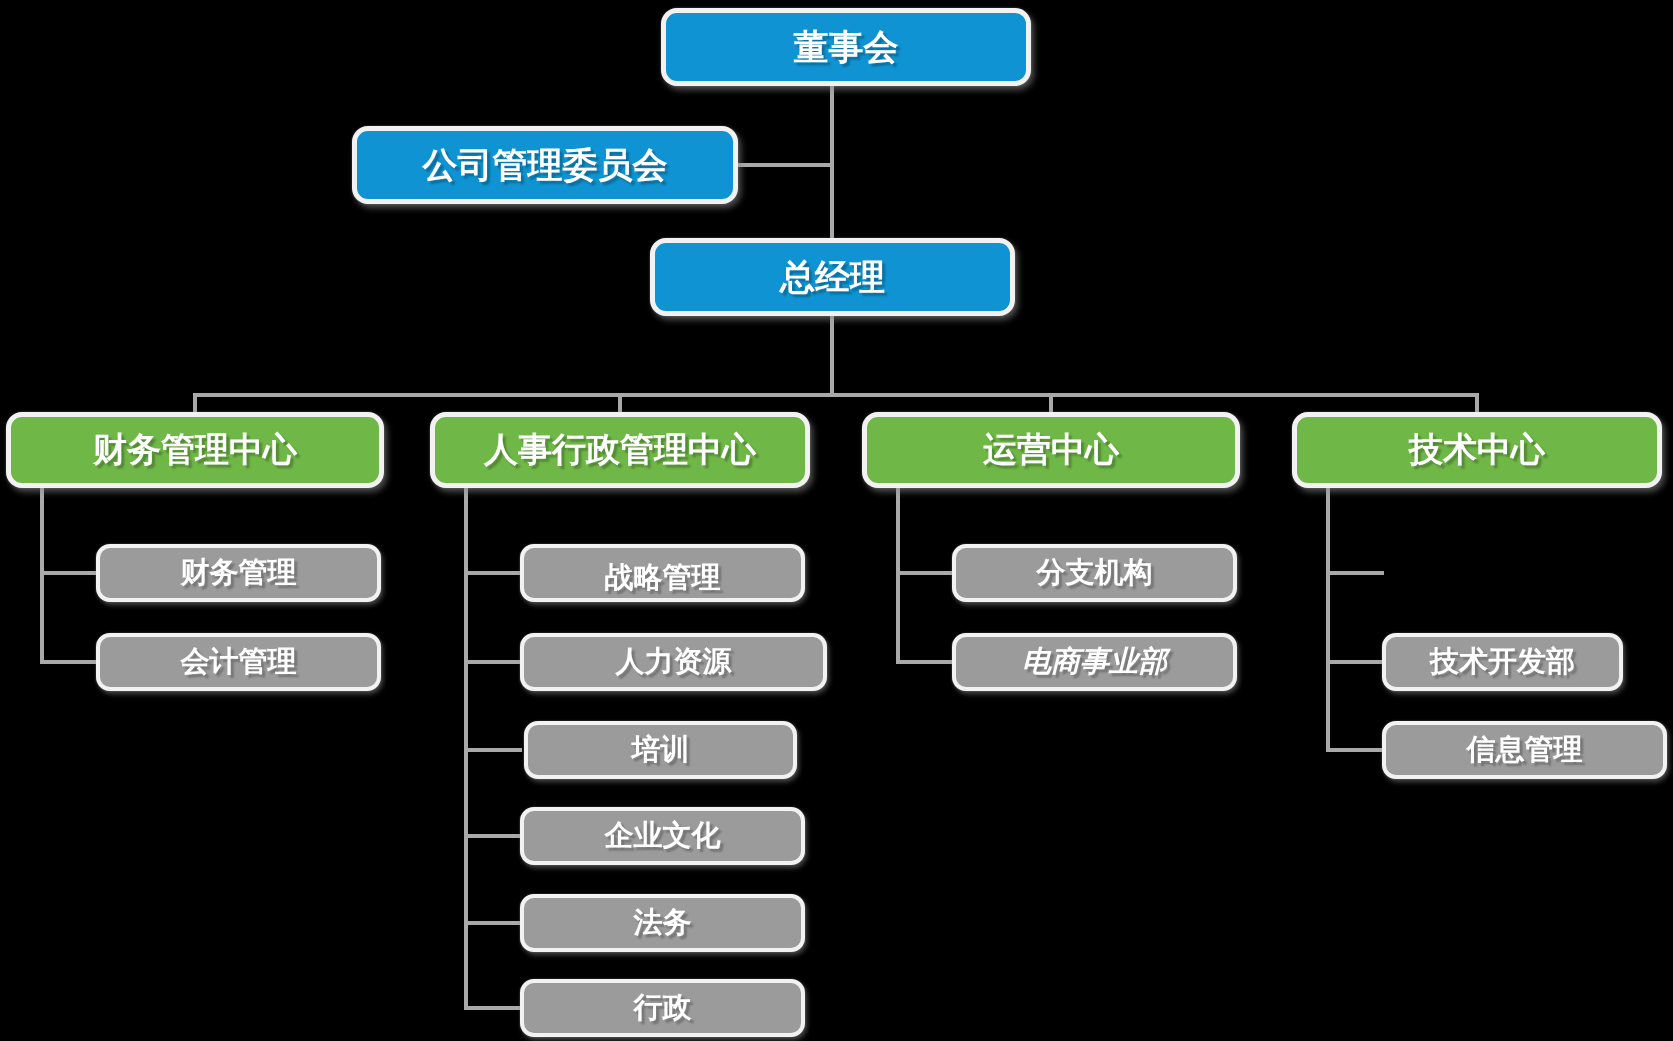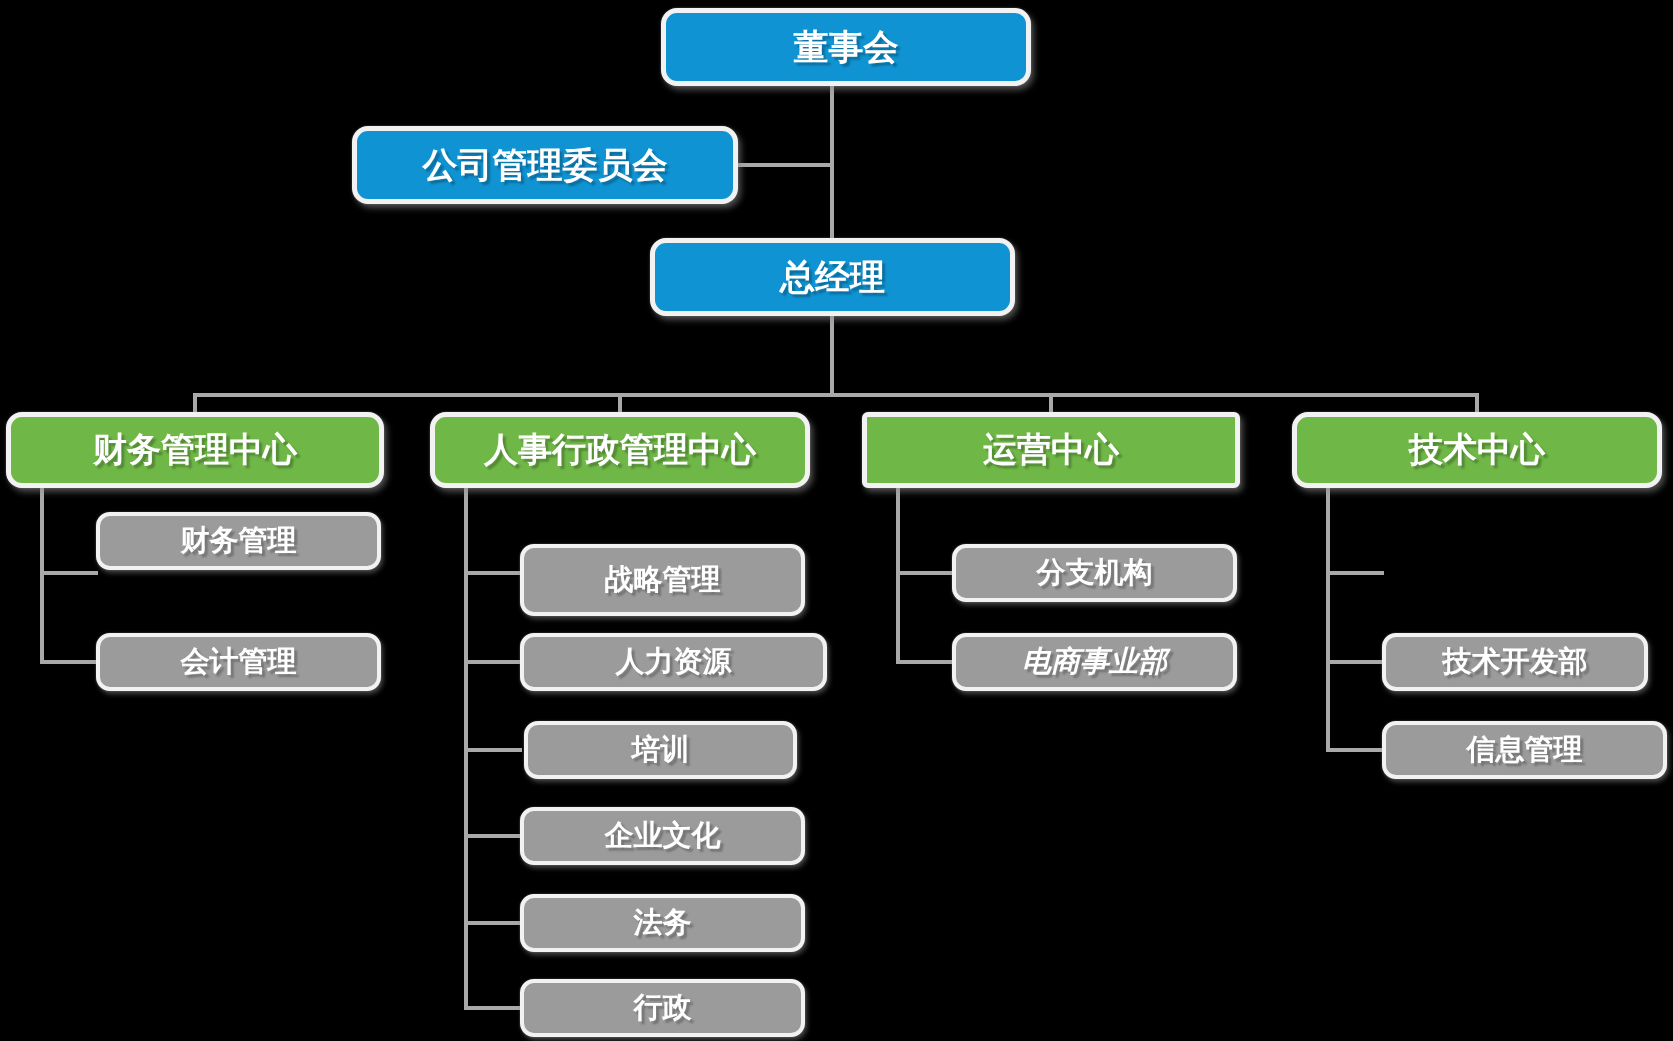--- a/index.html
+++ b/index.html
@@ -79,35 +79,35 @@
   <div class="node lv1" style="left:650px;top:238px;width:365px;height:78px;">
     <span>总经理</span>
   </div>
 
   <div class="node lv2" style="left:6px;top:412px;width:378px;height:76px;">
     <span>财务管理中心</span>
   </div>
   <div class="node lv2" style="left:430px;top:412px;width:380px;height:76px;">
     <span>人事行政管理中心</span>
   </div>
-  <div class="node lv2" style="left:862px;top:412px;width:378px;height:76px;border-radius:6px;">
+  <div class="node lv2" style="left:862px;top:412px;width:378px;height:76px;">
     <span>运营中心</span>
   </div>
   <div class="node lv2" style="left:1292px;top:412px;width:370px;height:76px;">
     <span>技术中心</span>
   </div>
 
-  <div class="node lv3" style="left:96px;top:512px;width:285px;height:58px;">
+  <div class="node lv3" style="left:96px;top:544px;width:285px;height:58px;">
     <span>财务管理</span>
   </div>
   <div class="node lv3" style="left:96px;top:633px;width:285px;height:58px;">
     <span>会计管理</span>
   </div>
 
-  <div class="node lv3" style="left:520px;top:544px;width:285px;height:72px;">
+  <div class="node lv3" style="left:520px;top:544px;width:285px;height:58px;align-items:flex-end;">
     <span>战略管理</span>
   </div>
   <div class="node lv3" style="left:520px;top:633px;width:307px;height:58px;">
     <span>人力资源</span>
   </div>
   <div class="node lv3" style="left:524px;top:721px;width:273px;height:58px;">
     <span>培训</span>
   </div>
   <div class="node lv3" style="left:520px;top:807px;width:285px;height:58px;">
     <span>企业文化</span>
@@ -119,20 +119,20 @@
     <span>行政</span>
   </div>
 
   <div class="node lv3" style="left:952px;top:544px;width:285px;height:58px;">
     <span>分支机构</span>
   </div>
   <div class="node lv3" style="left:952px;top:633px;width:285px;height:58px;font-style:italic;">
     <span>电商事业部</span>
   </div>
 
-  <div class="node lv3" style="left:1382px;top:633px;width:266px;height:58px;">
+  <div class="node lv3" style="left:1382px;top:633px;width:241px;height:58px;">
     <span>技术开发部</span>
   </div>
   <div class="node lv3" style="left:1382px;top:721px;width:285px;height:58px;">
     <span>信息管理</span>
   </div>
 
 </div>
 
 </body></html>

